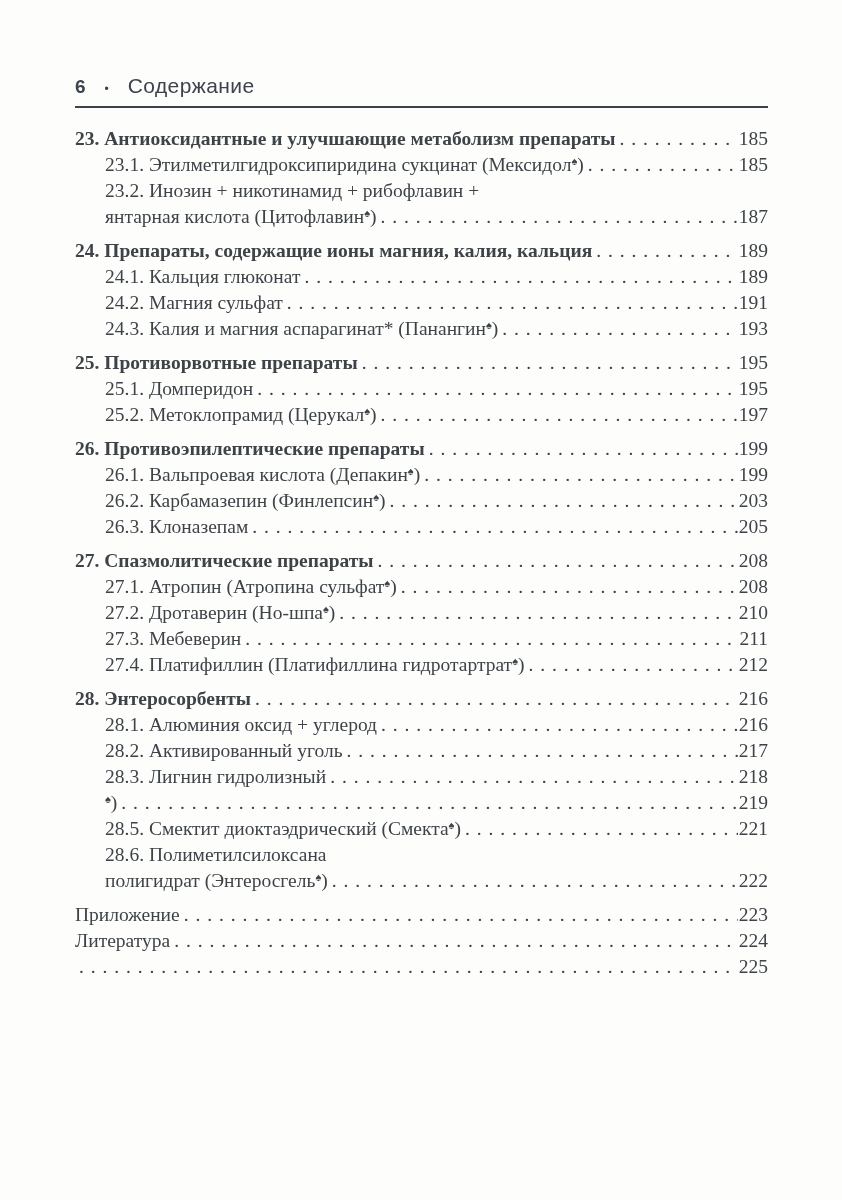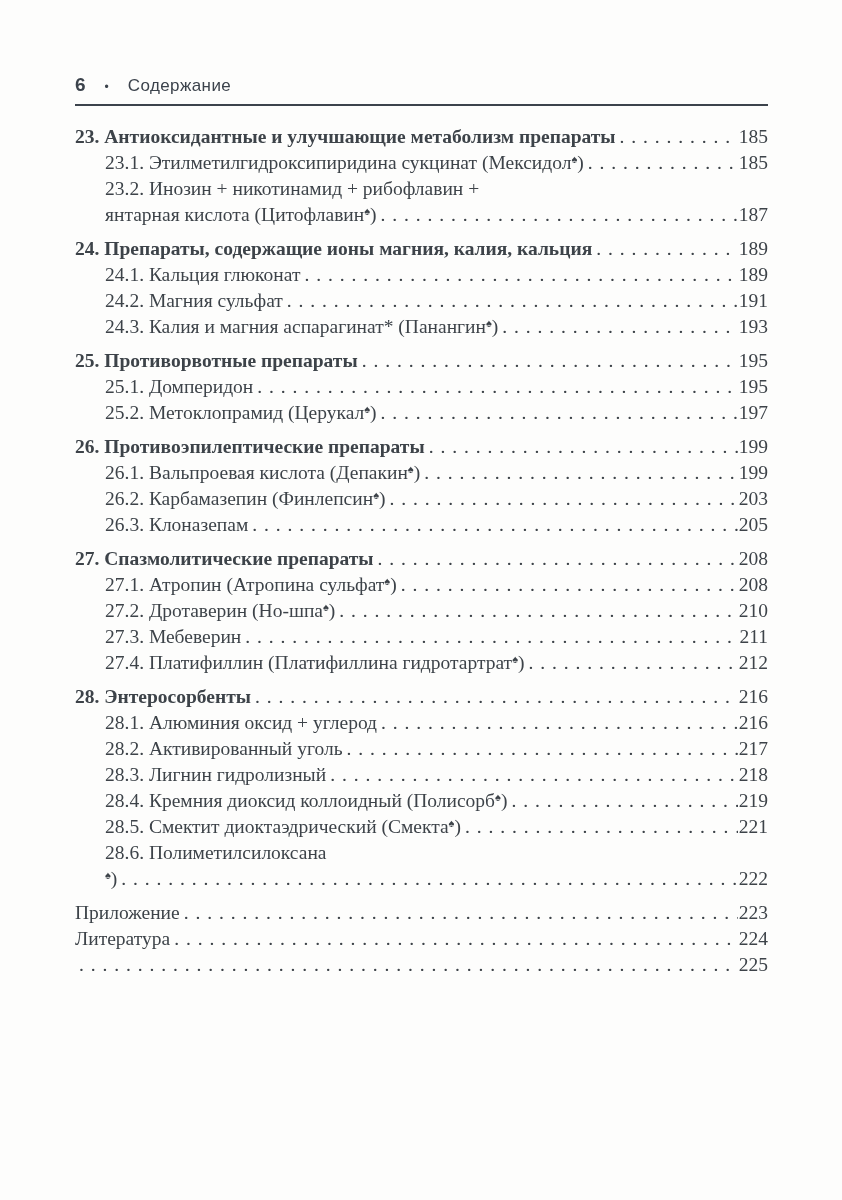--- a/index.html
+++ b/index.html
@@ -17,21 +17,21 @@
   .page-header {
     display: flex;
     align-items: baseline;
     border-bottom: 2px solid #3c434c;
     padding-bottom: 8px;
     font-family: "Liberation Sans", sans-serif;
     color: #3c434c;
   }
   .page-num { font-weight: 700; font-size: 19px; }
   .bullet   { margin: 0 19px; font-size: 12px; }
-  .running-title { font-size: 17px; letter-spacing: 0.4px; }
+  .running-title { font-size: 21px; letter-spacing: 0.4px; }
 
   
   .toc {
     margin-top: 18px;
     font-family: "Liberation Serif", "DejaVu Serif", serif;
     font-size: 19.5px;
     color: #3d4349;
   }
   .row {
     display: flex;
@@ -201,37 +201,37 @@
         <span class="label">28.2. Активированный уголь</span>
         <span class="leader"></span>
         <span class="pagenum">217</span>
       </div>
       <div class="row indent">
         <span class="label">28.3. Лигнин гидролизный</span>
         <span class="leader"></span>
         <span class="pagenum">218</span>
       </div>
       <div class="row indent">
-        <span class="label">28.4. Кремния диоксид коллоидный (Полисорб</span>
         <sup class="tm">♠</sup>
         <span class="label">)</span>
         <span class="leader"></span>
         <span class="pagenum">219</span>
       </div>
       <div class="row indent">
         <span class="label">28.5. Смектит диоктаэдрический (Смекта</span>
         <sup class="tm">♠</sup>
         <span class="label">)</span>
         <span class="leader"></span>
         <span class="pagenum">221</span>
       </div>
       <div class="row indent">
         <span class="label">28.6. Полиметилсилоксана</span>
       </div>
       <div class="row indent">
+        <span class="label">полигидрат (Энтеросгель</span>
         <sup class="tm">♠</sup>
         <span class="label">)</span>
         <span class="leader"></span>
         <span class="pagenum">222</span>
       </div>
       <div class="row gap">
         <span class="label">Приложение</span>
         <span class="leader"></span>
         <span class="pagenum">223</span>
       </div>

